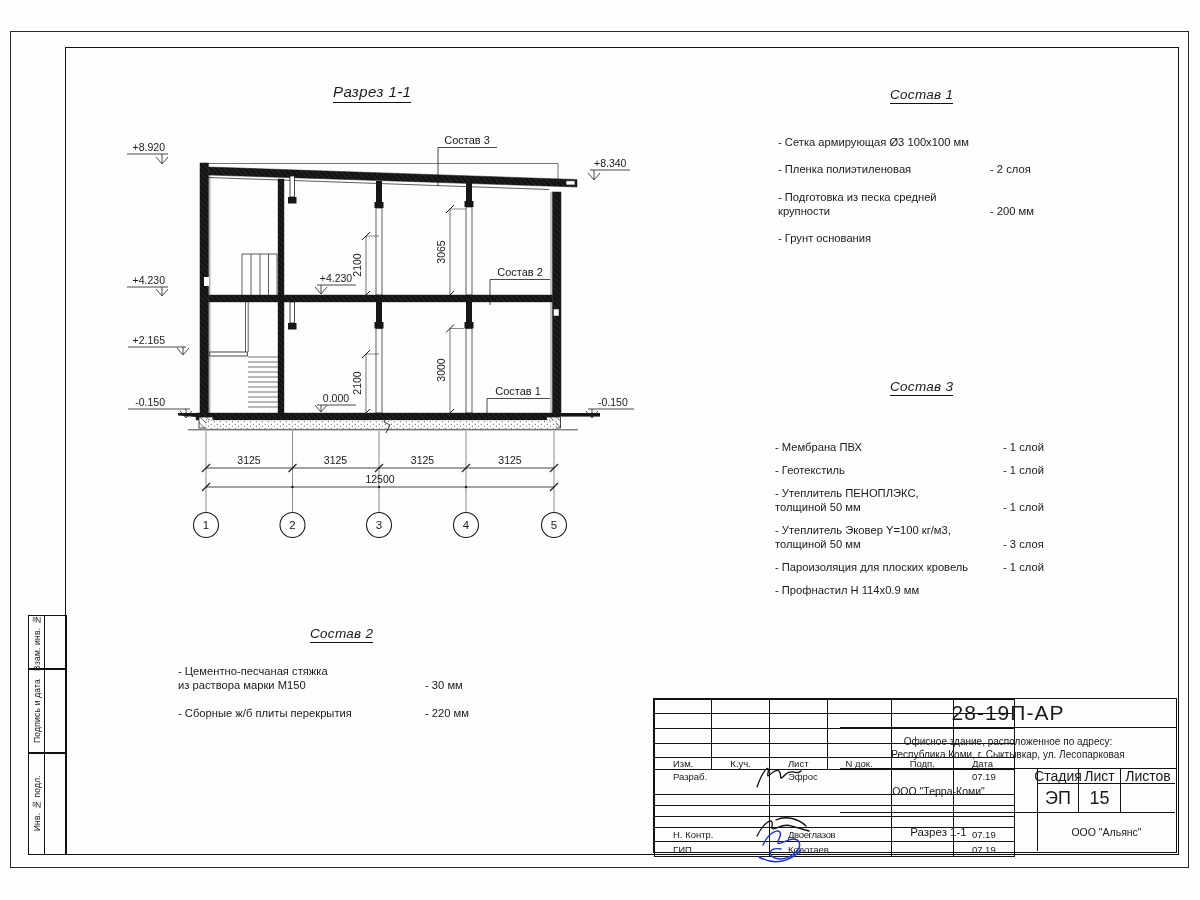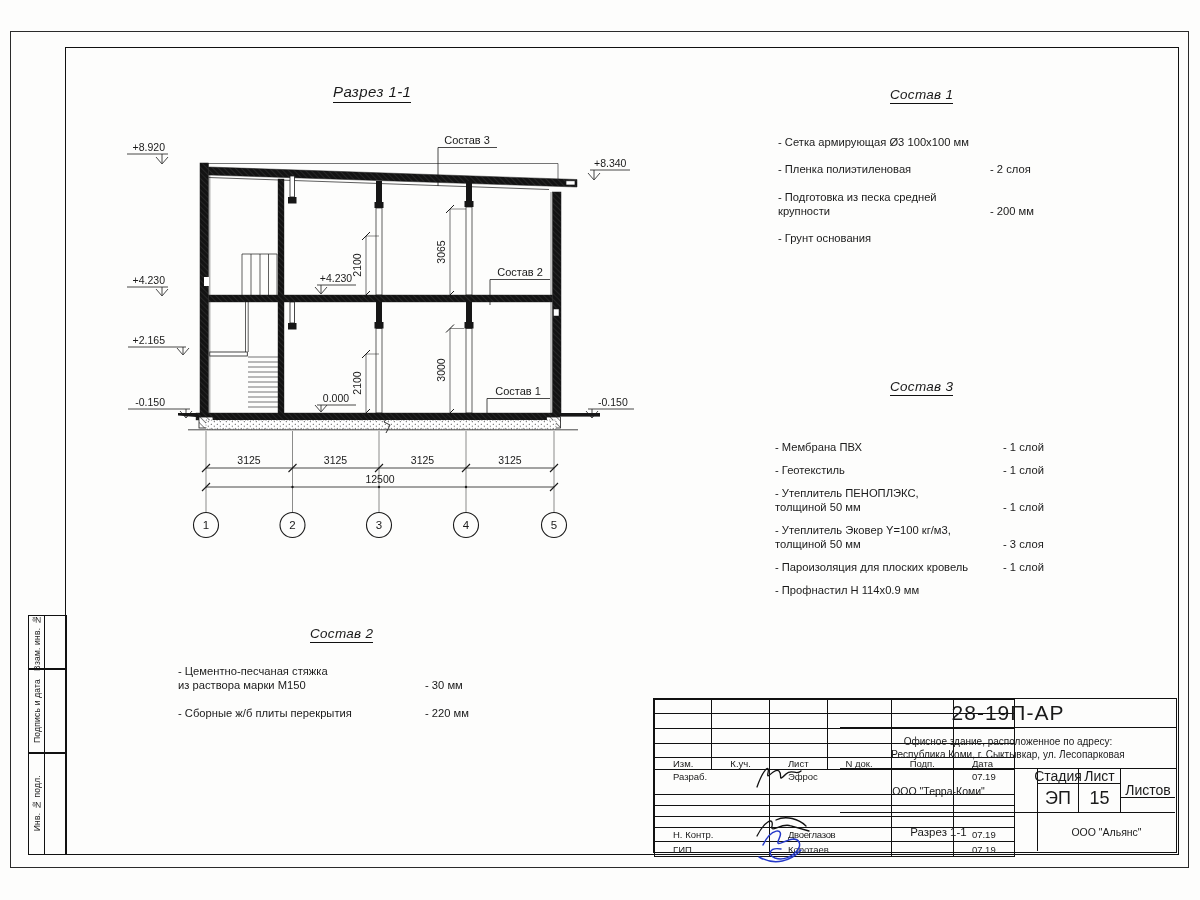--- a/index.html
+++ b/index.html
@@ -218,21 +218,21 @@
       </table>
 
     <div class="abs tb-cell" id="docnum" style="left:186px;top:0;width:336px;height:29px;border-bottom:1px solid #111;">28-19П-АР</div>
     <div class="abs tb-cell addr" style="left:186px;top:29px;width:336px;height:41px;border-bottom:1.4px solid #111;flex-direction:column;">
       <div>Офисное здание, расположенное по адресу:</div>
       <div>Республика Коми, г. Сыктывкар, ул. Лесопарковая</div>
     </div>
     <div class="abs tb-cell" style="left:186px;top:70px;width:198px;height:44px;border-right:1.4px solid #111;border-bottom:1.4px solid #111;font-size:10.5px;">ООО "Терра-Коми"</div>
     <div class="abs tb-cell small-hd" style="left:384px;top:70px;width:41px;height:15px;border-right:1px solid #111;border-bottom:1px solid #111;">Стадия</div>
     <div class="abs tb-cell small-hd" style="left:425px;top:70px;width:42px;height:15px;border-right:1px solid #111;border-bottom:1px solid #111;">Лист</div>
-    <div class="abs tb-cell small-hd" style="left:467px;top:84px;width:54px;height:15px;border-bottom:1px solid #111;">Листов</div>
+    <div class="abs tb-cell small-hd" style="left:467px;top:70px;width:54px;height:15px;border-bottom:1px solid #111;">Листов</div>
     <div class="abs tb-cell stage-val" style="left:384px;top:85px;width:41px;height:29px;border-right:1px solid #111;border-bottom:1.4px solid #111;">ЭП</div>
     <div class="abs tb-cell stage-val" style="left:425px;top:85px;width:42px;height:29px;border-right:1px solid #111;border-bottom:1.4px solid #111;">15</div>
     <div class="abs tb-cell stage-val" style="left:467px;top:85px;width:54px;height:29px;border-bottom:1.4px solid #111;"></div>
     <div class="abs tb-cell" style="left:186px;top:114px;width:198px;height:38px;border-right:1.4px solid #111;font-size:11.5px;">Разрез 1-1</div>
     <div class="abs tb-cell" style="left:384px;top:114px;width:137px;height:38px;font-size:10.5px;">ООО "Альянс"</div>
   </div>
 
   <svg class="abs" style="left:0;top:0;pointer-events:none;" width="1200" height="900" viewBox="0 0 1200 900">
     <defs>
       <pattern id="wallTex" width="4" height="4" patternUnits="userSpaceOnUse" patternTransform="rotate(45)">

